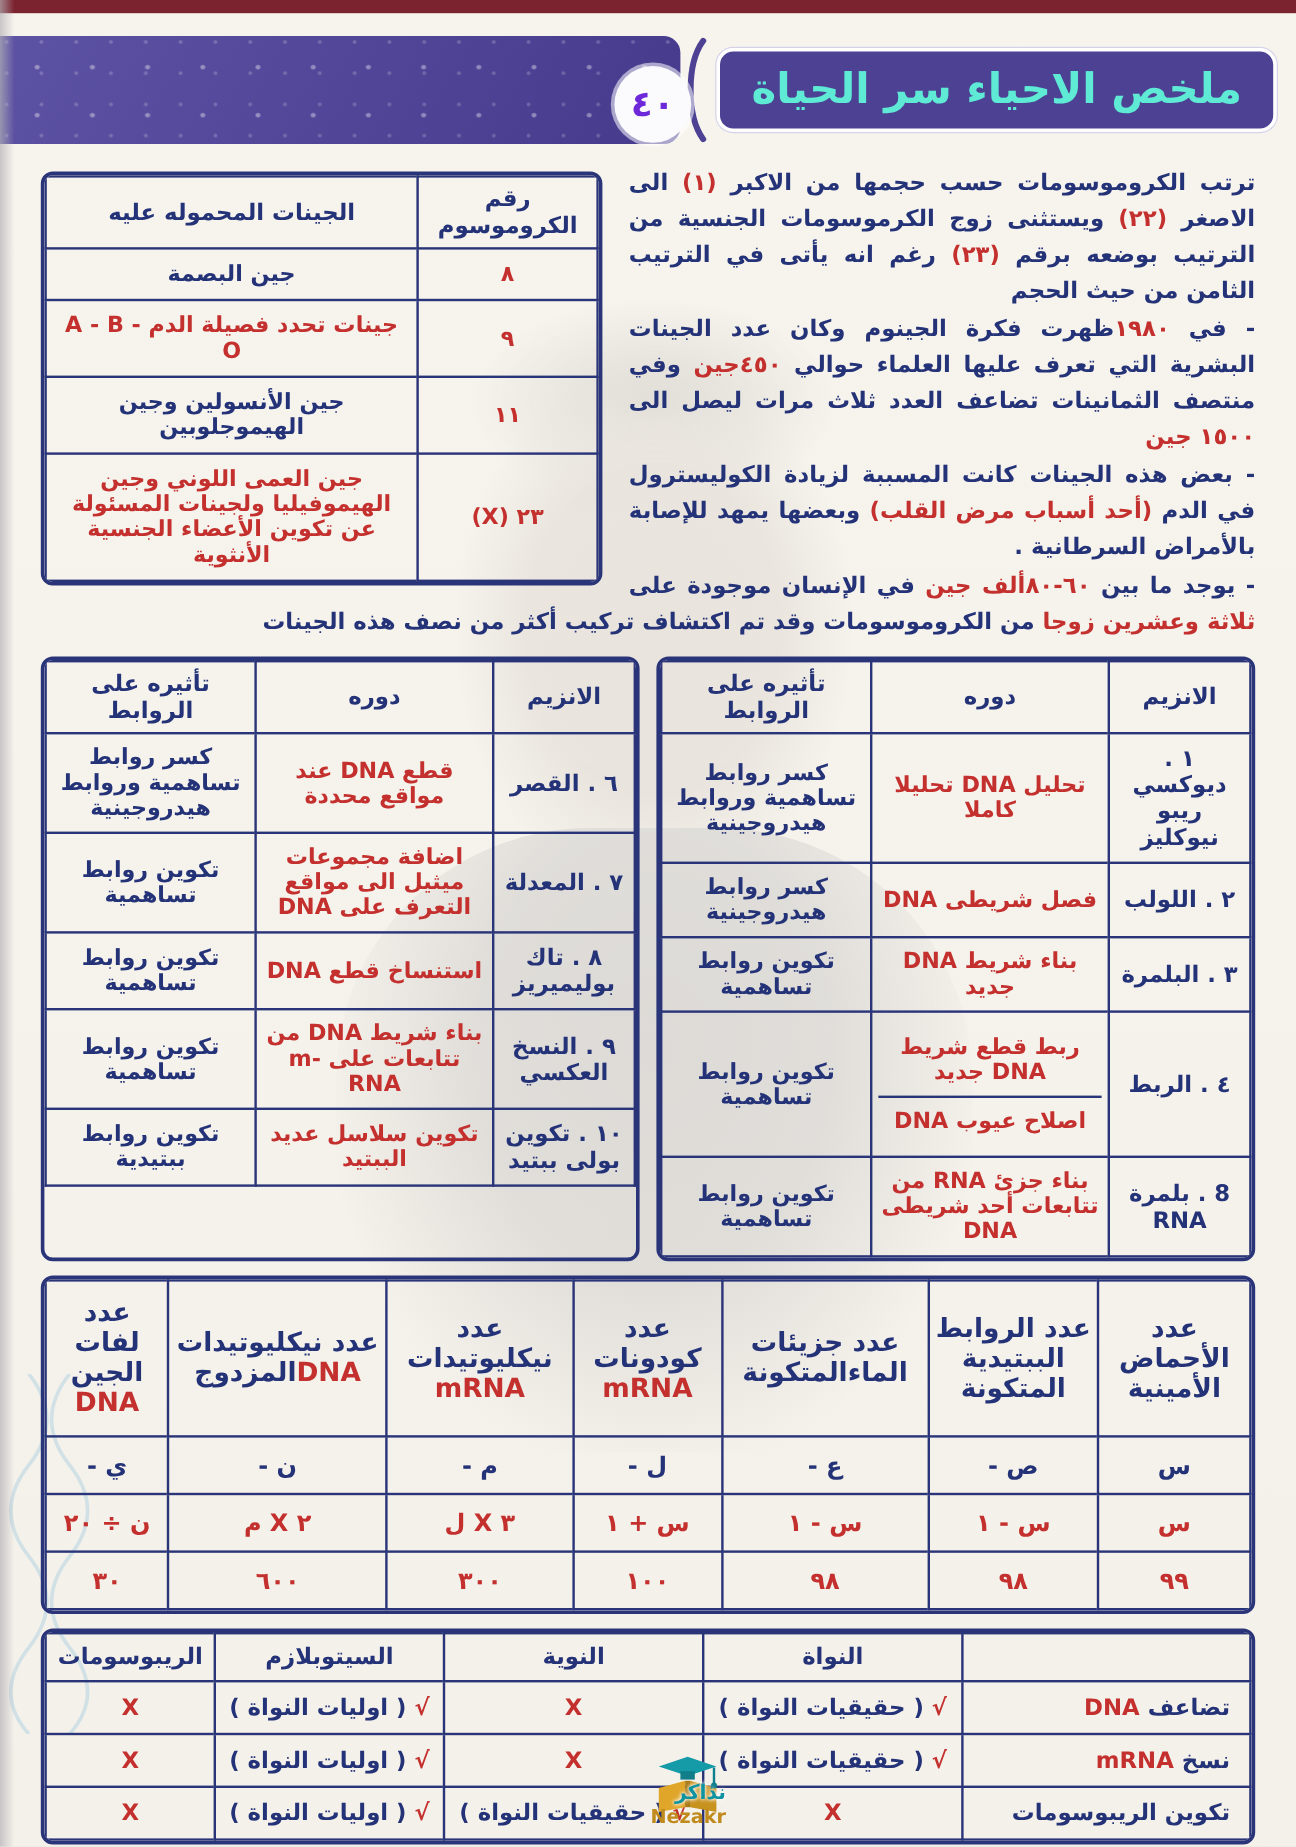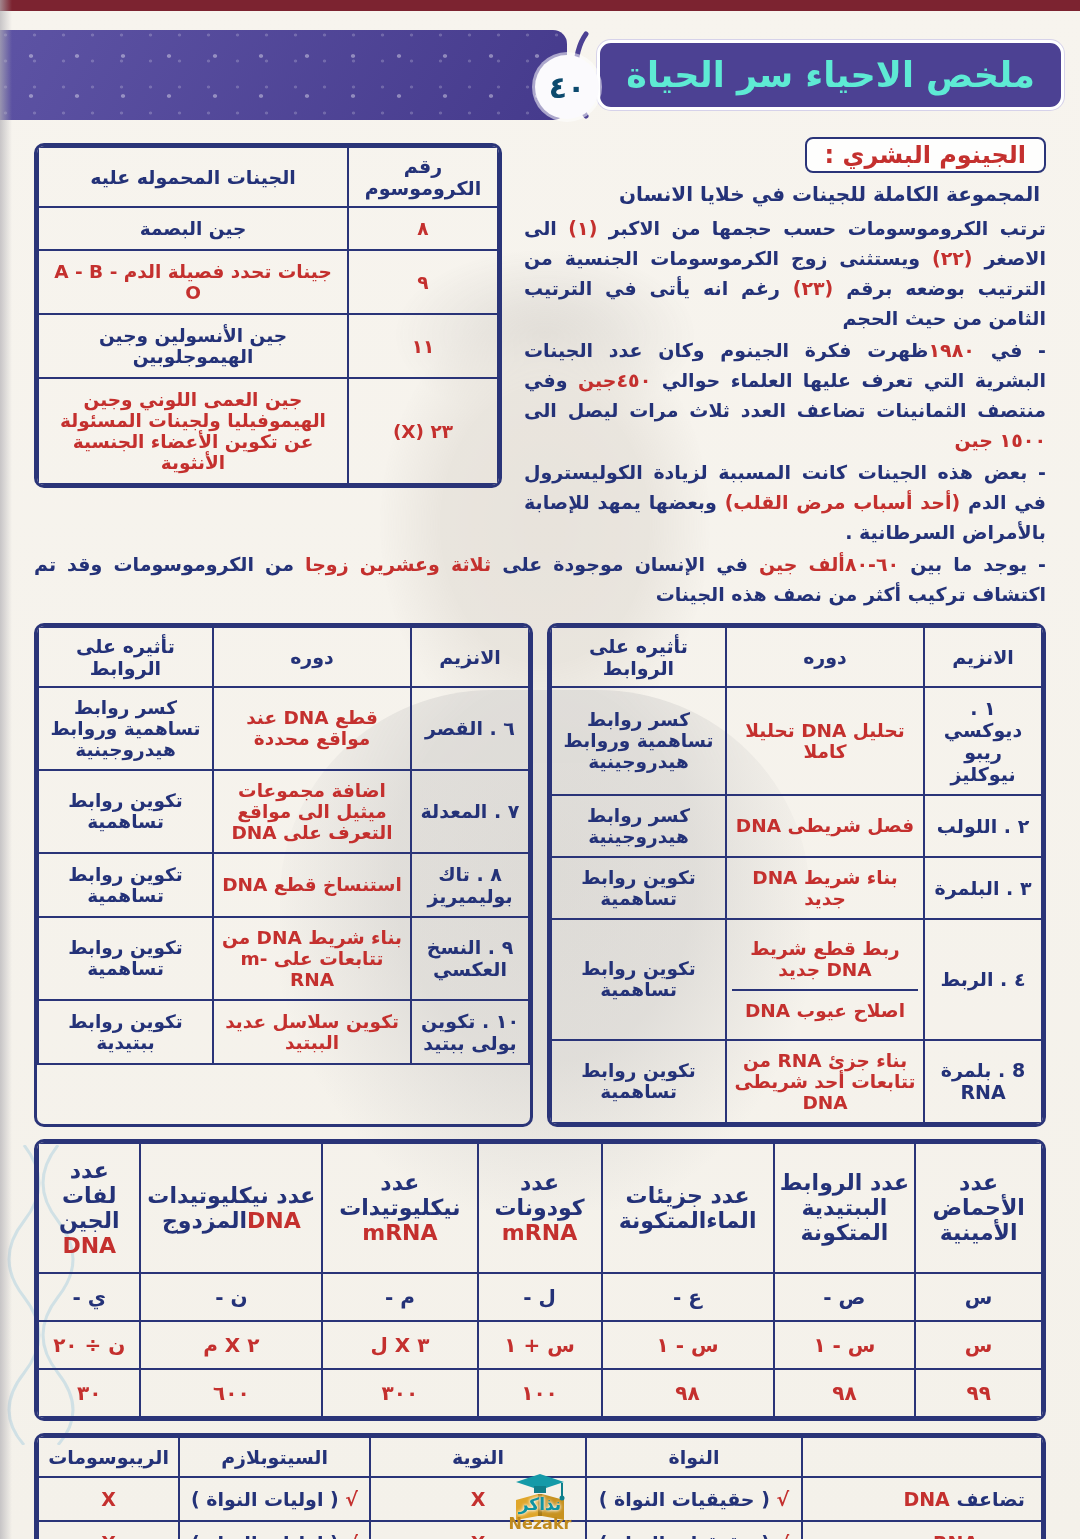--- a/index.html
+++ b/index.html
@@ -19,21 +19,21 @@
 
   
   .header{position:relative;margin:25px 0 0;height:100px;display:flex;align-items:center;z-index:3}
   .page-title-box{margin:0 16px 0 6px;background:#4c4193;border:3px solid #ffffff;box-shadow:0 0 0 1px #d6d2ea;border-radius:14px;color:#5eead4;font-size:35px;font-weight:bold;padding:12px 26px;white-space:nowrap}
   .bracket{width:24px;height:88px;flex:0 0 auto}
   .banner{flex:1;height:90px;background:linear-gradient(120deg,#5d53a4,#453a8c);border-radius:0 14px 14px 0;position:relative;overflow:hidden}
   .dots{position:absolute;inset:0;background-image:
     radial-gradient(rgba(255,255,255,.38) 1.6px, transparent 2.6px),
     radial-gradient(rgba(255,255,255,.2) 1.2px, transparent 2.1px);
     background-size:46px 40px,29px 26px;background-position:8px 6px,20px 18px}
-  .num-badge{position:absolute;left:535px;top:30px;width:64px;height:64px;border-radius:50%;background:#fbfafd;color:#0c4a6e;font-size:30px;font-weight:bold;display:flex;align-items:center;justify-content:center;box-shadow:0 0 0 3px rgba(255,255,255,.55)}
+  .num-badge{position:absolute;left:512px;top:30px;width:64px;height:64px;border-radius:50%;background:#fbfafd;color:#6d28d9;font-size:30px;font-weight:bold;display:flex;align-items:center;justify-content:center;box-shadow:0 0 0 3px rgba(255,255,255,.55)}
 
   
   .navy{color:#243278}
   .r{color:#c4302e}
 
   
   .section{margin:12px 34px 0}
   .genome-title{display:inline-block;border:2px solid #2a3478;border-radius:8px;background:rgba(255,255,255,.85);color:#c4302e;font-size:24px;font-weight:bold;padding:2px 18px;margin-bottom:4px}
   .genome-text{color:#243278;font-size:19px;font-weight:bold;line-height:1.58;text-align:justify}
   .genome-intro{font-size:20px;margin:2px 6px 2px 0}
@@ -57,21 +57,21 @@
   .role-part + .role-part{border-top:2px solid #2a3478}
 
   .counts th{font-size:22px;padding:14px 3px}
   .counts td{font-size:20px;padding:11px 4px}
 
   .loc th{font-size:19px;padding:8px 4px}
   .loc td{font-size:19px;padding:10px 4px}
   .loc .loc-label{text-align:right;padding-right:16px}
 
   
-  .footer-logo{position:absolute;left:50%;bottom:6px;transform:translateX(-50%);z-index:6;text-align:center;width:130px}
+  .footer-logo{position:absolute;left:50%;bottom:16px;transform:translateX(-50%);z-index:6;text-align:right;width:130px}
   .brand-ar{color:#0f93a1;font-size:17px;font-weight:bold;margin-top:-32px;text-shadow:0 0 3px #fff,0 0 4px #fff}
   .brand-en{color:#c08a1d;font-size:16px;font-weight:bold}
 </style>
 </head>
 <body>
 
 <div class="page">
   <div class="top-bar"></div>
   <div class="edge-left"></div>
 
@@ -124,25 +124,21 @@
                 <td class="r">١١</td>
                 <td class="navy">جين الأنسولين وجين الهيموجلوبين</td>
               </tr>
               <tr>
                 <td class="r">٢٣ (X)</td>
                 <td class="r">جين العمى اللوني وجين الهيموفيليا ولجينات المسئولة عن تكوين الأعضاء الجنسية الأنثوية</td>
               </tr>
             </tbody>
         </table>
       </div>
-      <div>
-        <span class="genome-title">الجينوم البشري :</span>
-      </div>
       <div class="genome-text">
-        <div class="genome-intro">المجموعة الكاملة للجينات في خلايا الانسان</div>
         <div>
             <div class="genome-para"><span>ترتب الكروموسومات حسب حجمها من الاكبر </span><span class="r">(١)</span><span> الى الاصغر </span><span class="r">(٢٢)</span><span> ويستثنى زوج الكرموسومات الجنسية من الترتيب بوضعه برقم </span><span class="r">(٢٣)</span><span> رغم انه يأتى في الترتيب الثامن من حيث الحجم</span></div>
             <div class="genome-para"><span>- في </span><span class="r">١٩٨٠</span><span>ظهرت فكرة الجينوم وكان عدد الجينات البشرية التي تعرف عليها العلماء حوالي </span><span class="r">٤٥٠جين</span><span> وفي منتصف الثمانينات تضاعف العدد ثلاث مرات ليصل الى </span><span class="r">١٥٠٠ جين</span></div>
             <div class="genome-para"><span>- بعض هذه الجينات كانت المسببة لزيادة الكوليسترول في الدم </span><span class="r">(أحد أسباب مرض القلب)</span><span> وبعضها يمهد للإصابة بالأمراض السرطانية .</span></div>
             <div class="genome-para"><span>- يوجد ما بين </span><span class="r">٦٠-٨٠ألف جين</span><span> في الإنسان موجودة على </span><span class="r">ثلاثة وعشرين زوجا</span><span> من الكروموسومات وقد تم اكتشاف تركيب أكثر من نصف هذه الجينات</span></div>
           </div>
       </div>
     </div>
 
     <div class="section section-enzymes">

